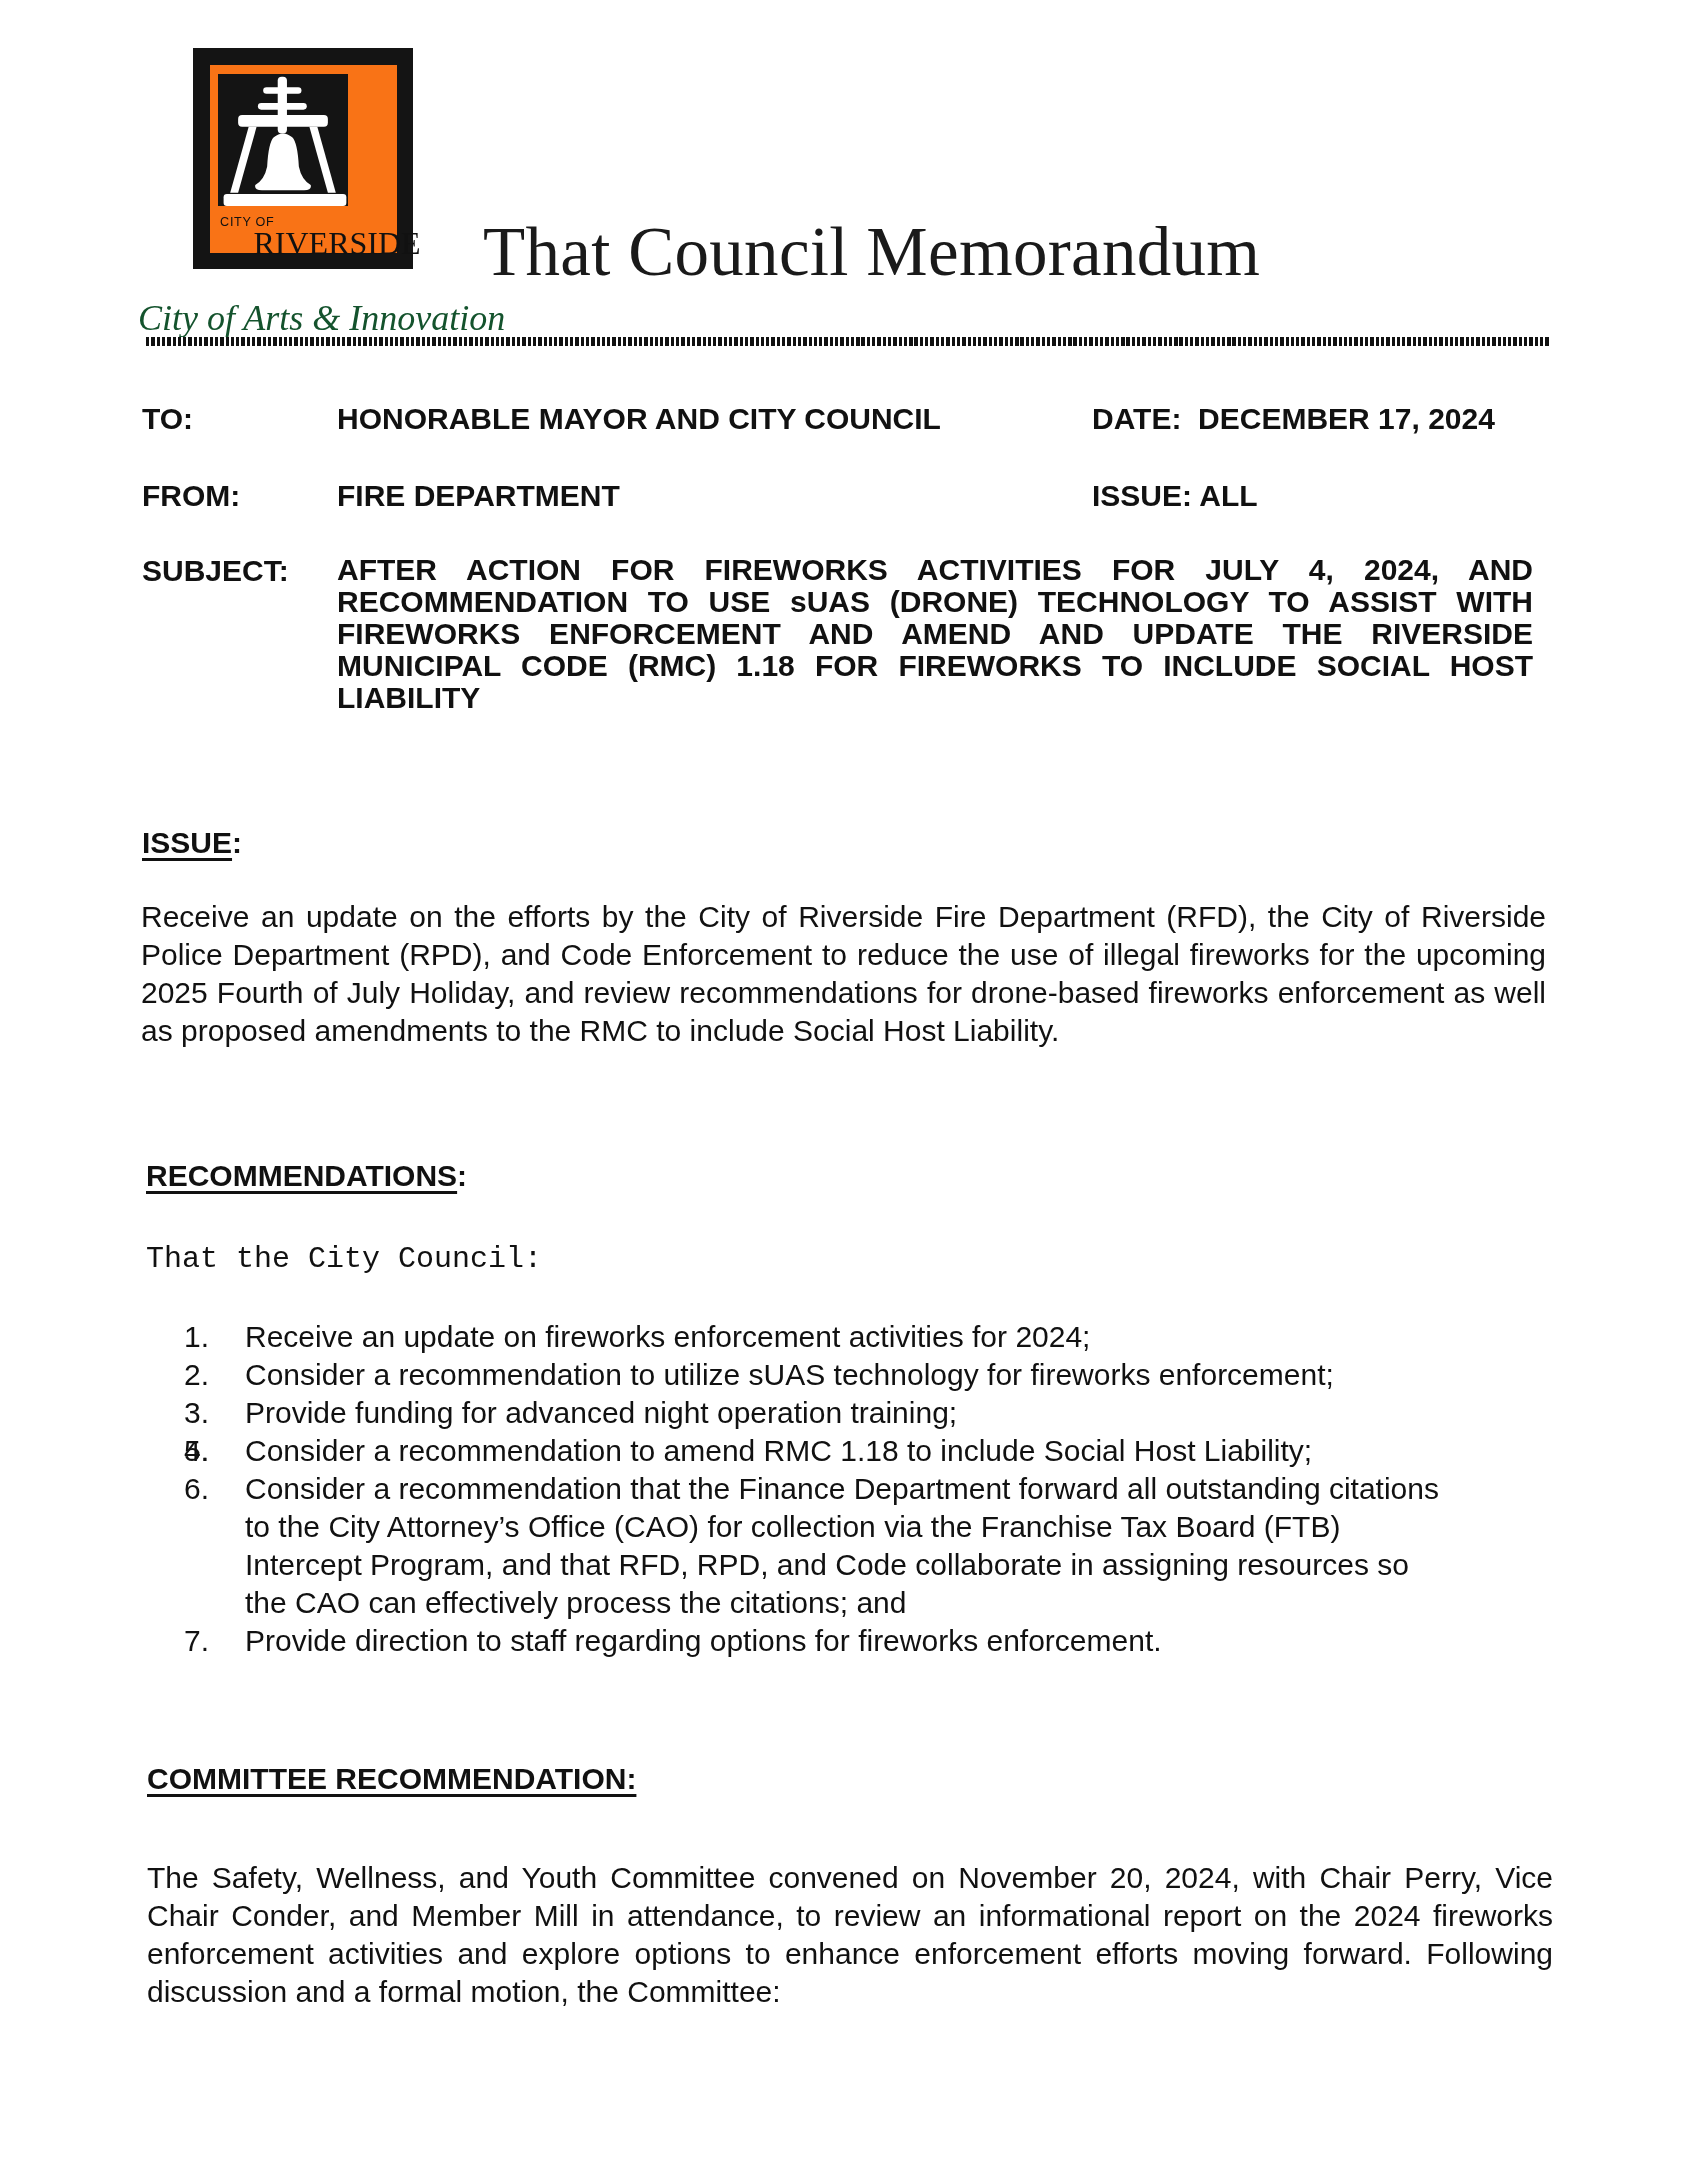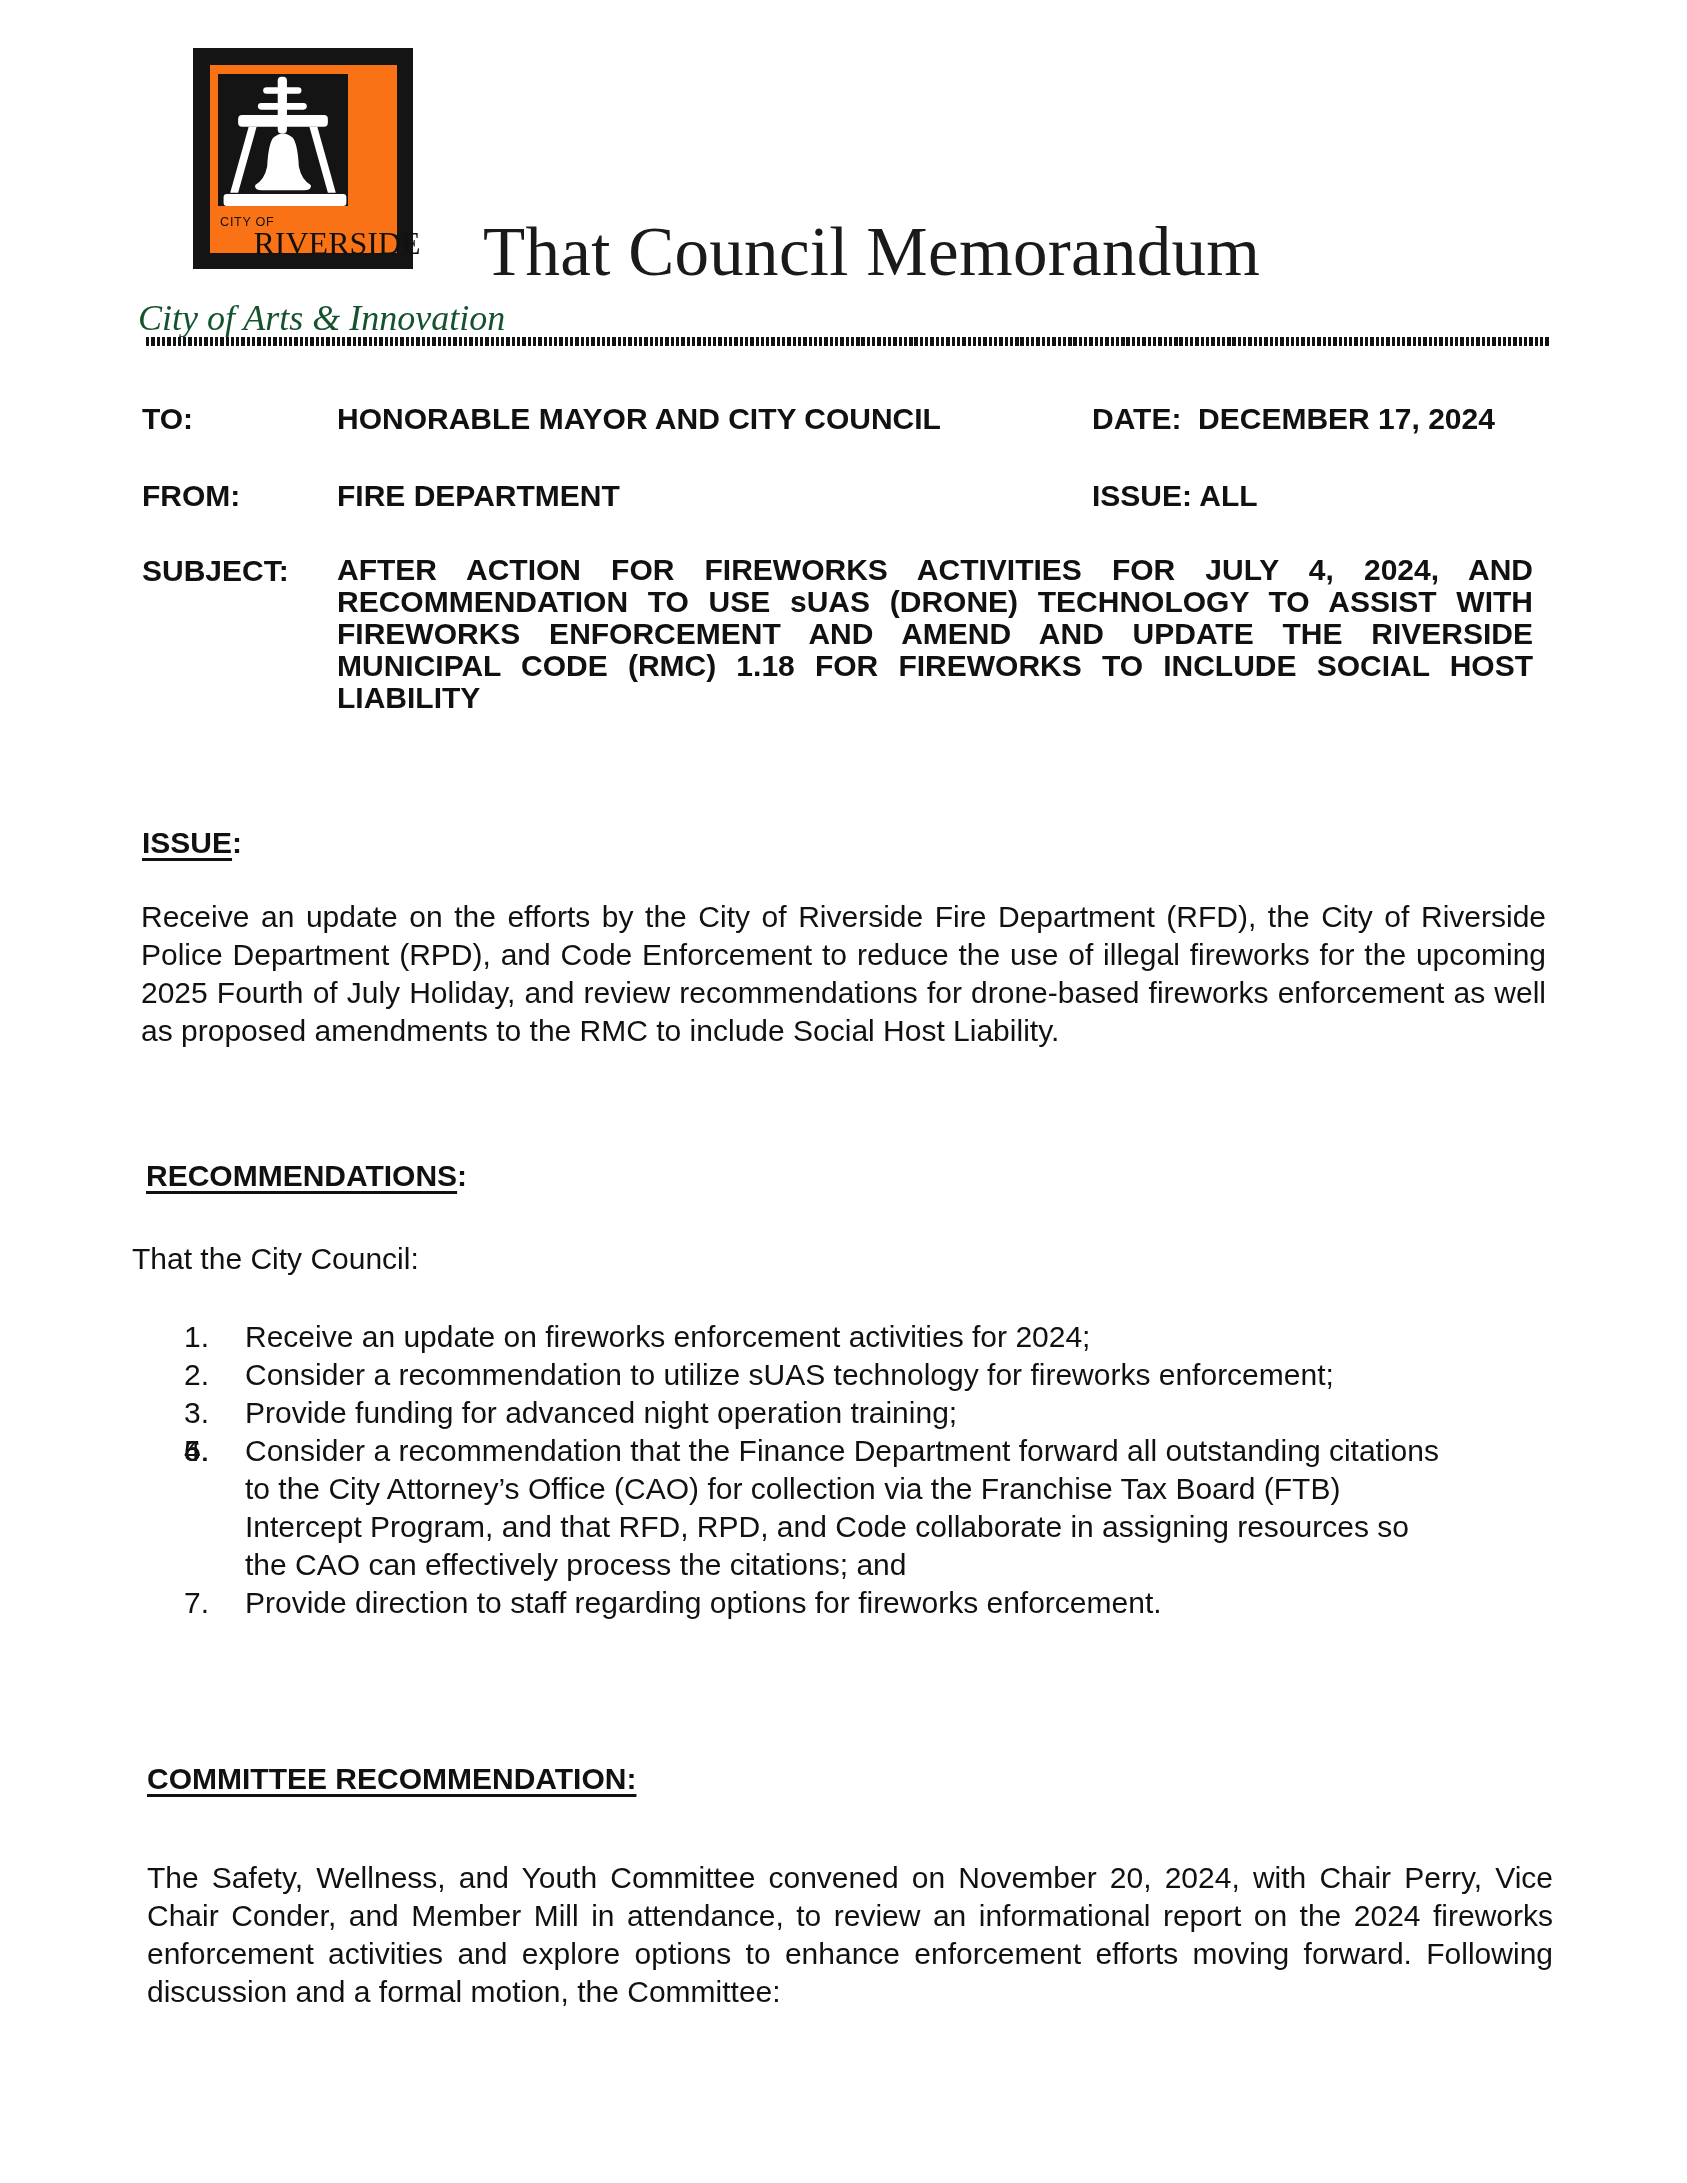--- a/index.html
+++ b/index.html
@@ -31,21 +31,21 @@
     .val-subject { left: 337px; top: 554px; width: 1196px; line-height: 32px; text-align: justify; }
 
     .section-head { font-family: "Liberation Sans", sans-serif; font-weight: bold; font-size: 30px; color: #111; }
     .section-head .u { text-decoration: underline; text-decoration-thickness: 3.3px; text-underline-offset: 5.3px; }
     .issue-head { left: 142px; top: 826px; }
     .rec-head { left: 146px; top: 1159px; }
     .comm-head { left: 147px; top: 1762px; }
 
     .body-text { font-family: "Liberation Sans", sans-serif; font-size: 30px; color: #111; line-height: 38px; }
     .issue-body { left: 141px; top: 898px; width: 1405px; text-align: justify; }
-    .rec-intro { left: 132px; top: 1240px; }
+    .rec-intro { left: 146px; top: 1240px; font-family: Liberation Mono, monospace; }
     .rec-list { left: 184px; top: 1318px; width: 1257px; margin: 0; padding: 0; list-style: none; }
     .rec-list li { position: relative; padding-left: 61px; line-height: 38px; }
     .rec-list li .num { position: absolute; left: 0; top: 0; }
     .comm-body { left: 147px; top: 1859px; width: 1406px; text-align: justify; }
   </style>
 </head>
 <body>
 
 <div class="abs logo-box">
   <div class="logo-inner">
@@ -100,21 +100,21 @@
 
 <div class="abs section-head rec-head">
   <span class="u">RECOMMENDATIONS</span><span>:</span>
 </div>
 <div class="abs body-text rec-intro">That the City Council:</div>
 <ol class="abs body-text rec-list">
   <li><span class="num">1.</span><span>Receive an update on fireworks enforcement activities for 2024;</span></li>
   <li><span class="num">2.</span><span>Consider a recommendation to utilize sUAS technology for fireworks enforcement;</span></li>
   <li><span class="num">3.</span><span>Provide funding for advanced night operation training;</span></li>
   <li><span class="num">4.</span></li>
-  <li><span class="num">5.</span></li>
+  <li><span class="num">5.</span><span>Consider a recommendation to amend RMC 1.18 to include Social Host Liability;</span></li>
   <li><span class="num">6.</span><span>Consider a recommendation that the Finance Department forward all outstanding citations to the City Attorney’s Office (CAO) for collection via the Franchise Tax Board (FTB) Intercept Program, and that RFD, RPD, and Code collaborate in assigning resources so the CAO can effectively process the citations; and</span></li>
   <li><span class="num">7.</span><span>Provide direction to staff regarding options for fireworks enforcement.</span></li>
 </ol>
 
 <div class="abs section-head comm-head">
   <span class="u">COMMITTEE RECOMMENDATION:</span>
 </div>
 <div class="abs body-text comm-body">The Safety, Wellness, and Youth Committee convened on November 20, 2024, with Chair Perry, Vice Chair Conder, and Member Mill in attendance, to review an informational report on the 2024 fireworks enforcement activities and explore options to enhance enforcement efforts moving forward. Following discussion and a formal motion, the Committee:</div>
 
 

